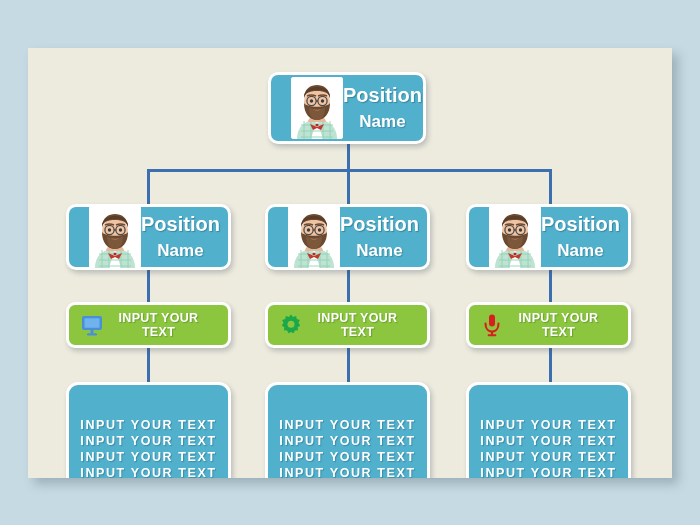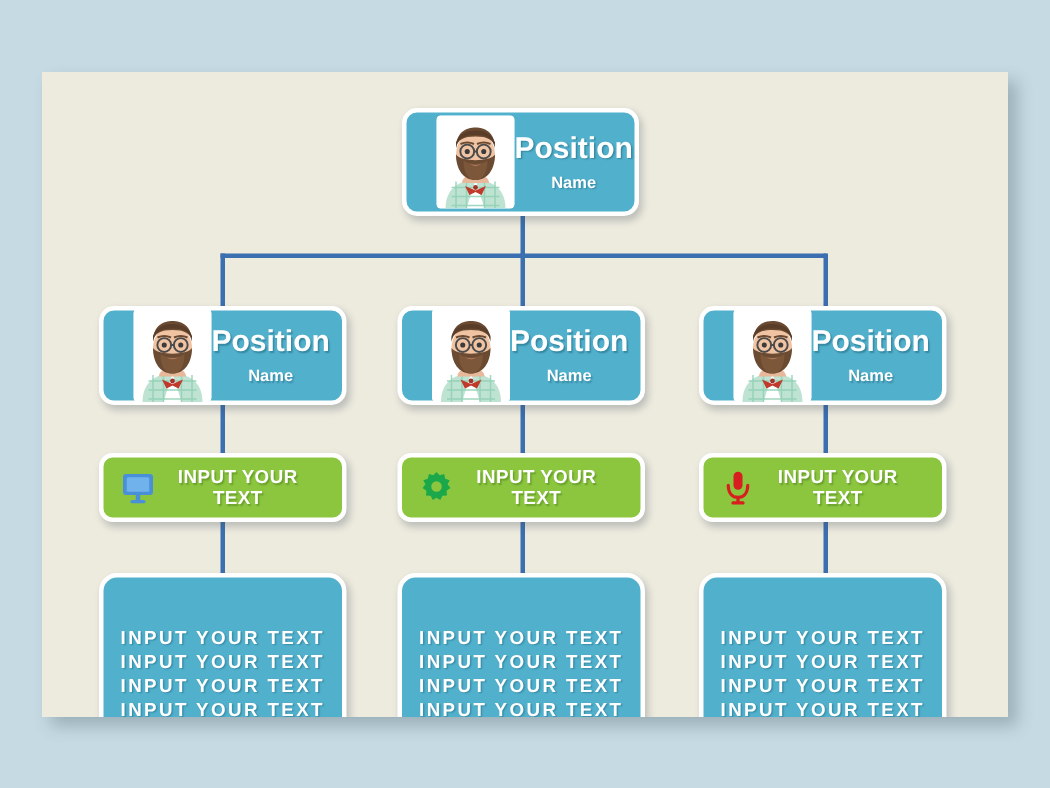--- a/index.html
+++ b/index.html
@@ -55,21 +55,21 @@
     text-align:center;
     color:#ffffff;
     line-height:1.15;
   }
   .ptext .pos{
     font-size:20px;font-weight:bold;
     text-shadow:1px 1px 1px rgba(0,60,80,.35);
     display:block;
   }
   .ptext .nm{
-    font-size:11px;font-weight:bold;
+    font-size:17px;font-weight:bold;
     margin-top:5px;
     text-shadow:1px 1px 1px rgba(0,60,80,.3);
     display:block;
   }
 
   
   .green{
     background:#8cc63f;
     border:3px solid #ffffff;
     border-radius:9px;

